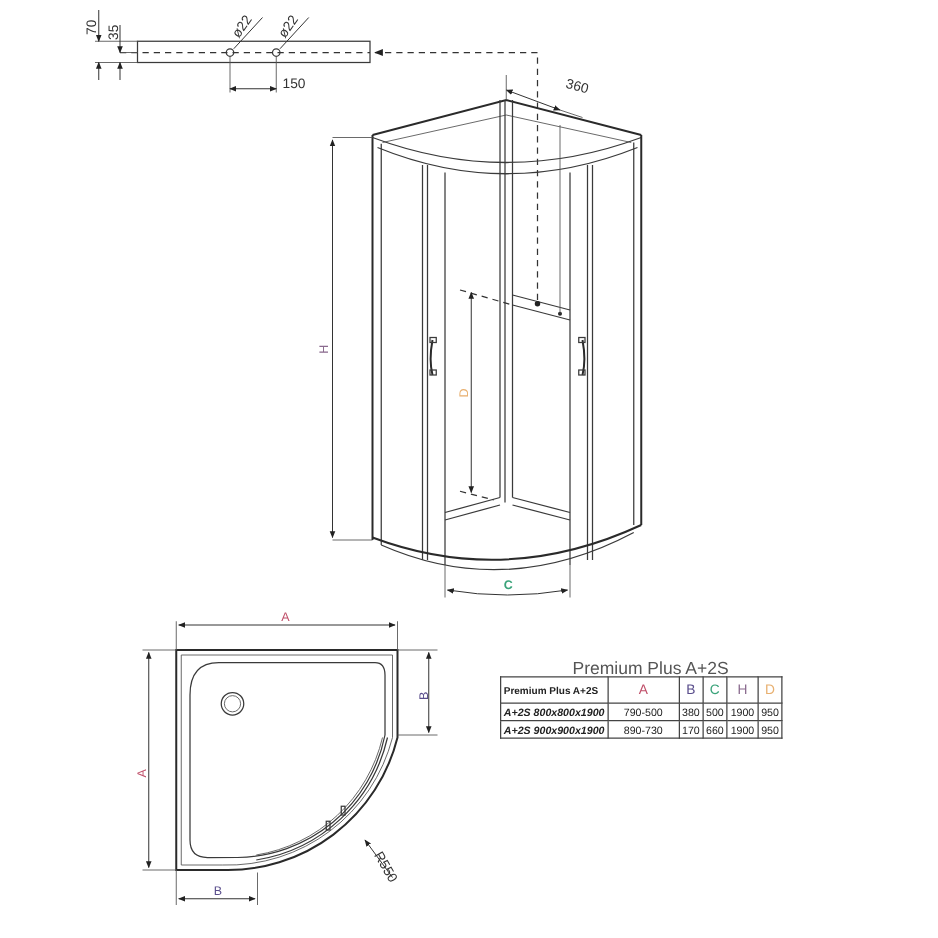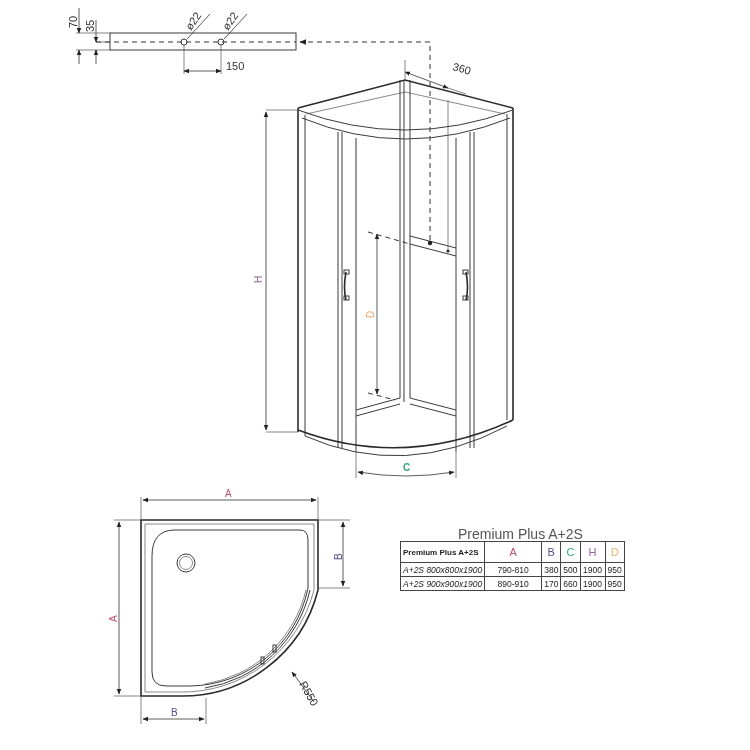--- a/index.html
+++ b/index.html
@@ -10,21 +10,21 @@
   .thin { stroke: #555; fill: none; stroke-width: 0.7; }
   .dash { stroke: #333; fill: none; stroke-width: 1; stroke-dasharray: 5 4; }
   .dim { stroke: #333; fill: none; stroke-width: 0.8; }
   .t { font-family: "Liberation Sans", sans-serif; font-size: 11px; fill: #333; }
   .tl { font-family: "Liberation Sans", sans-serif; font-size: 10px; }
   .spec-title { position: absolute; left: 458px; top: 526px; font-size: 14px; color: #555; font-family: "Liberation Sans", sans-serif; }
   table.spec { position: absolute; left: 400px; top: 541px; border-collapse: collapse; font-family: "Liberation Sans", sans-serif; font-size: 8.5px; color: #222; }
   table.spec td, table.spec th { border: 1px solid #444; padding: 0 2px; height: 13px; text-align: center; white-space: nowrap; }
   table.spec th { height: 20px; font-weight: normal; font-size: 11px; }
   table.spec th.first { font-weight: bold; font-size: 8px; text-align: left; }
-  table.spec td.model { font-weight: normal; font-style: italic; text-align: left; }
+  table.spec td.model { font-weight: bold; font-style: italic; text-align: left; }
 </style>
 </head>
 <body>
 
 <svg width="750" height="750" viewBox="0 0 750 750">
   <defs>
     <marker id="arr" viewBox="0 0 10 10" refX="9" refY="5" markerWidth="7" markerHeight="7" orient="auto-start-reverse">
       <path d="M0,1 L10,5 L0,9 z" fill="#222"></path>
     </marker>
   </defs>
@@ -172,28 +172,28 @@
       <tr>
     <th class="first">Premium Plus A+2S</th>
     <th style="width:52px;color:#c0506a">A</th>
     <th style="width:14px;color:#5a4e8c">B</th>
     <th style="width:14px;color:#3aa37a">C</th>
     <th style="width:20px;color:#8a6a8e">H</th>
     <th style="width:14px;color:#e8b070">D</th>
   </tr>
   <tr>
     <td class="model">A+2S 800x800x1900</td>
-    <td>790-810</td>
+    <td>790-500</td>
     <td>380</td>
     <td>500</td>
     <td>1900</td>
     <td>950</td>
   </tr>
   <tr>
     <td class="model">A+2S 900x900x1900</td>
-    <td>890-910</td>
+    <td>890-730</td>
     <td>170</td>
     <td>660</td>
     <td>1900</td>
     <td>950</td>
   </tr>
 </tbody>
   </table>
 
 </body></html>

